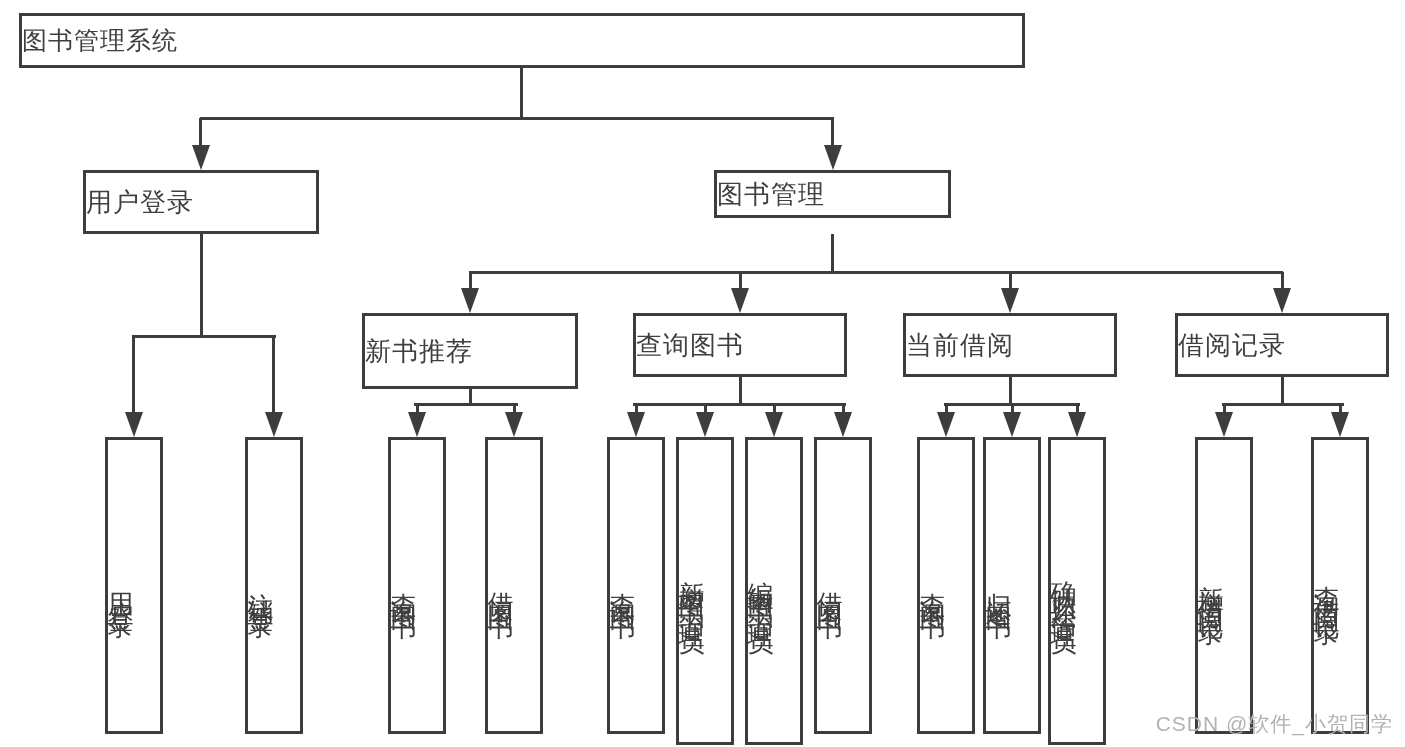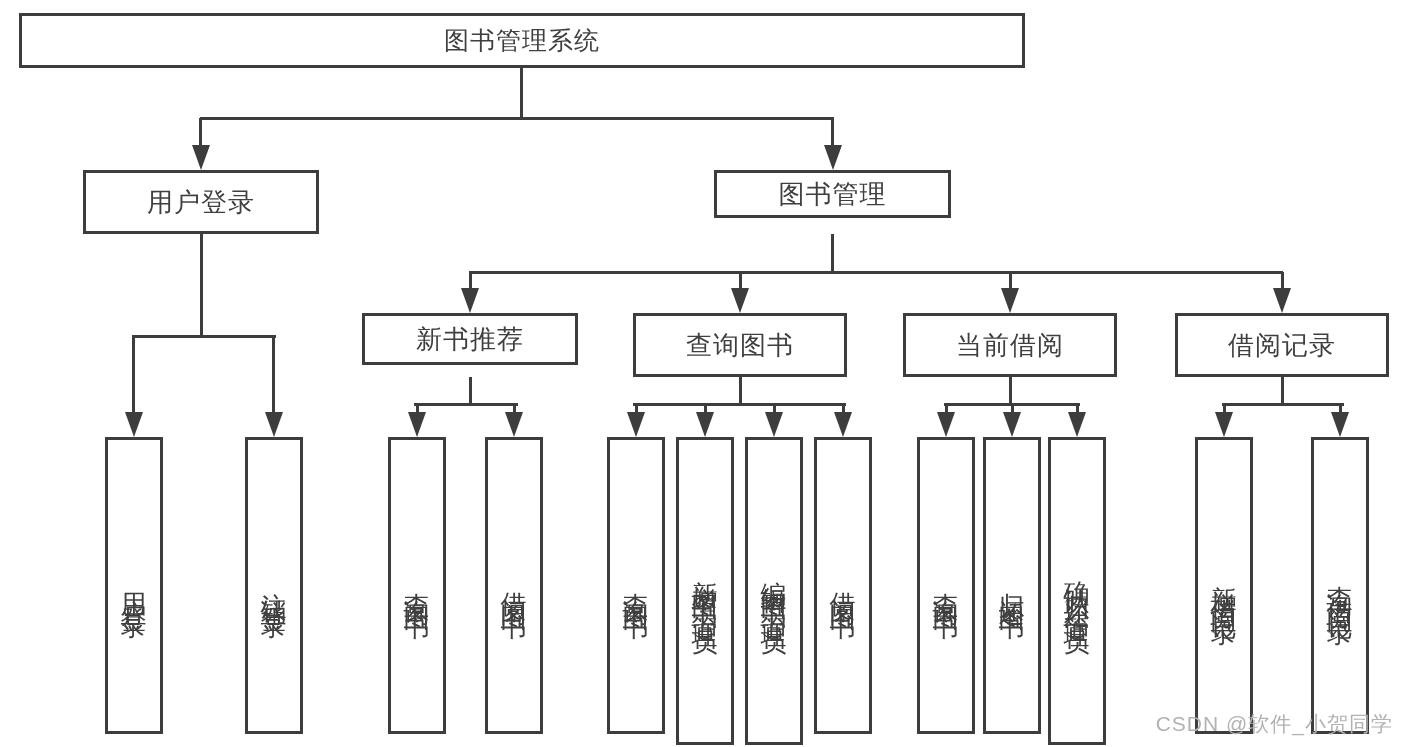--- a/index.html
+++ b/index.html
@@ -15,21 +15,20 @@
     overflow: hidden;
   }
   .stage { position: relative; width: 1405px; height: 747px; background: #ffffff; }
 
   .node {
     position: absolute;
     background: #ffffff;
     border: 3px solid var(--line);
     display: flex;
     align-items: center;
-    justify-content: center;
     color: var(--text);
   }
   .node .lbl { letter-spacing: 1px; font-size: 26px; white-space: nowrap; }
   .node.root .lbl { font-size: 25px; }
   .node.leaf .lbl {
     writing-mode: vertical-rl;
     text-orientation: mixed;
     font-size: 26px;
     letter-spacing: 7px;
     white-space: normal;
@@ -128,21 +127,21 @@
     <span class="lbl">图书管理系统</span>
   </div>
 
   <div class="node" style="left:83px;top:170px;width:236px;height:64px">
     <span class="lbl">用户登录</span>
   </div>
   <div class="node" style="left:714px;top:170px;width:237px;height:48px">
     <span class="lbl">图书管理</span>
   </div>
 
-  <div class="node" style="left:362px;top:313px;width:216px;height:52px">
+  <div class="node" style="left:362px;top:313px;width:216px;height:76px">
     <span class="lbl">新书推荐</span>
   </div>
   <div class="node" style="left:633px;top:313px;width:214px;height:64px">
     <span class="lbl">查询图书</span>
   </div>
   <div class="node" style="left:903px;top:313px;width:214px;height:64px">
     <span class="lbl">当前借阅</span>
   </div>
   <div class="node" style="left:1175px;top:313px;width:214px;height:64px">
     <span class="lbl">借阅记录</span>

